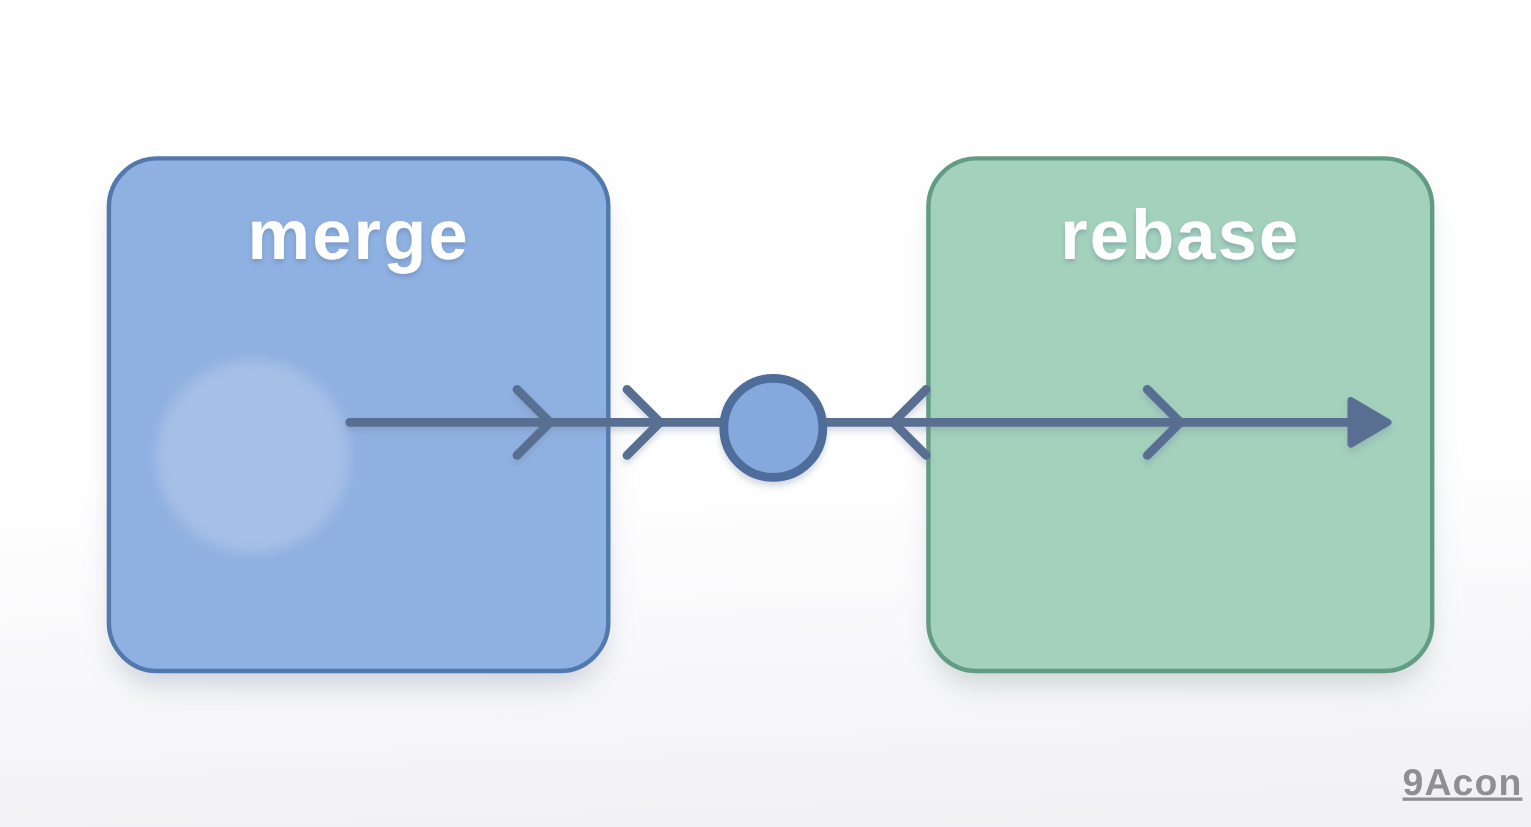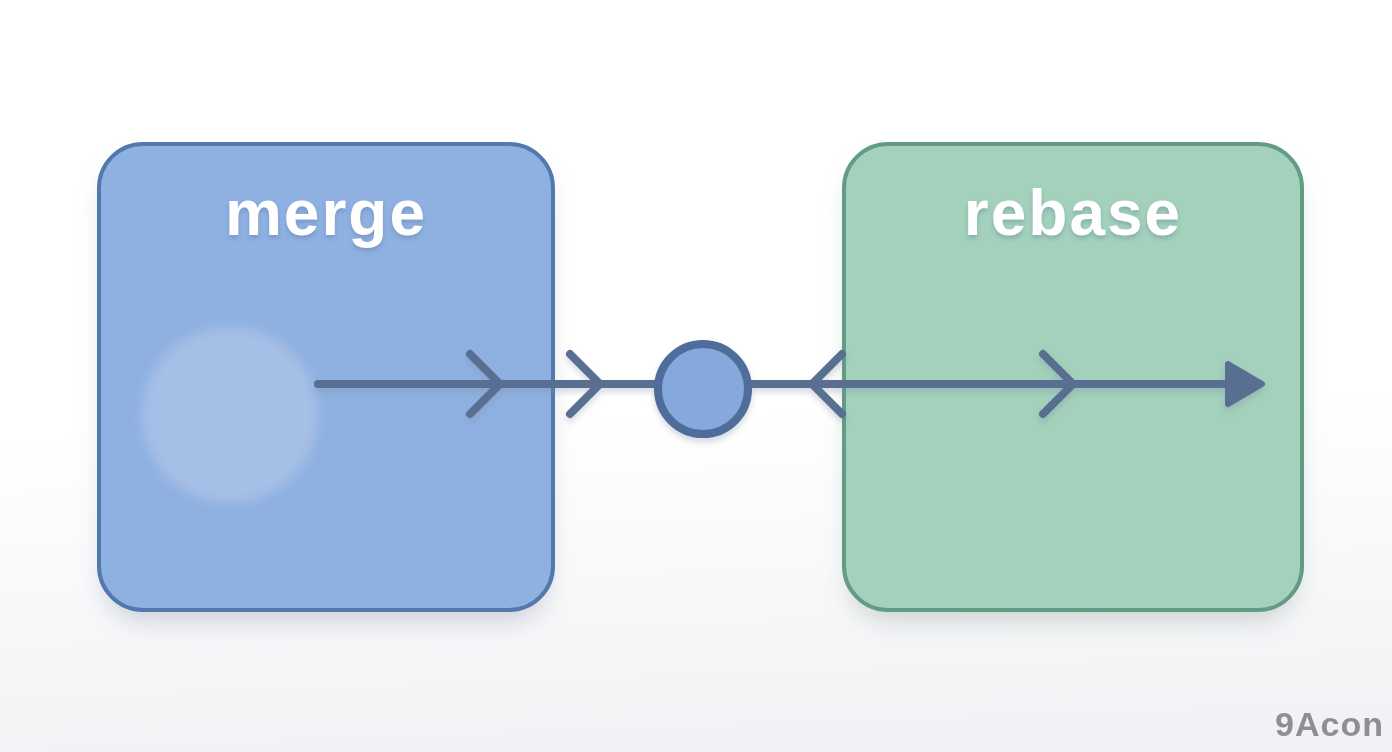--- a/index.html
+++ b/index.html
@@ -81,25 +81,26 @@
     stroke-linejoin: round;
   }
   .node-circle {
     fill: var(--node-fill);
     stroke: var(--node-stroke);
     stroke-width: 8;
   }
   .watermark {
     position: absolute;
     right: 8px;
-    bottom: 8px;
+    bottom: 20px;
     font-size: 34px;
     font-weight: bold;
     letter-spacing: 1px;
     color: var(--watermark-color);
+    text-decoration: underline;
   }
 </style>
 </head>
 <body>
 
 <div class="canvas">
 
   <div class="box rebase-box">
     <div class="box-label">rebase</div>
   </div>

